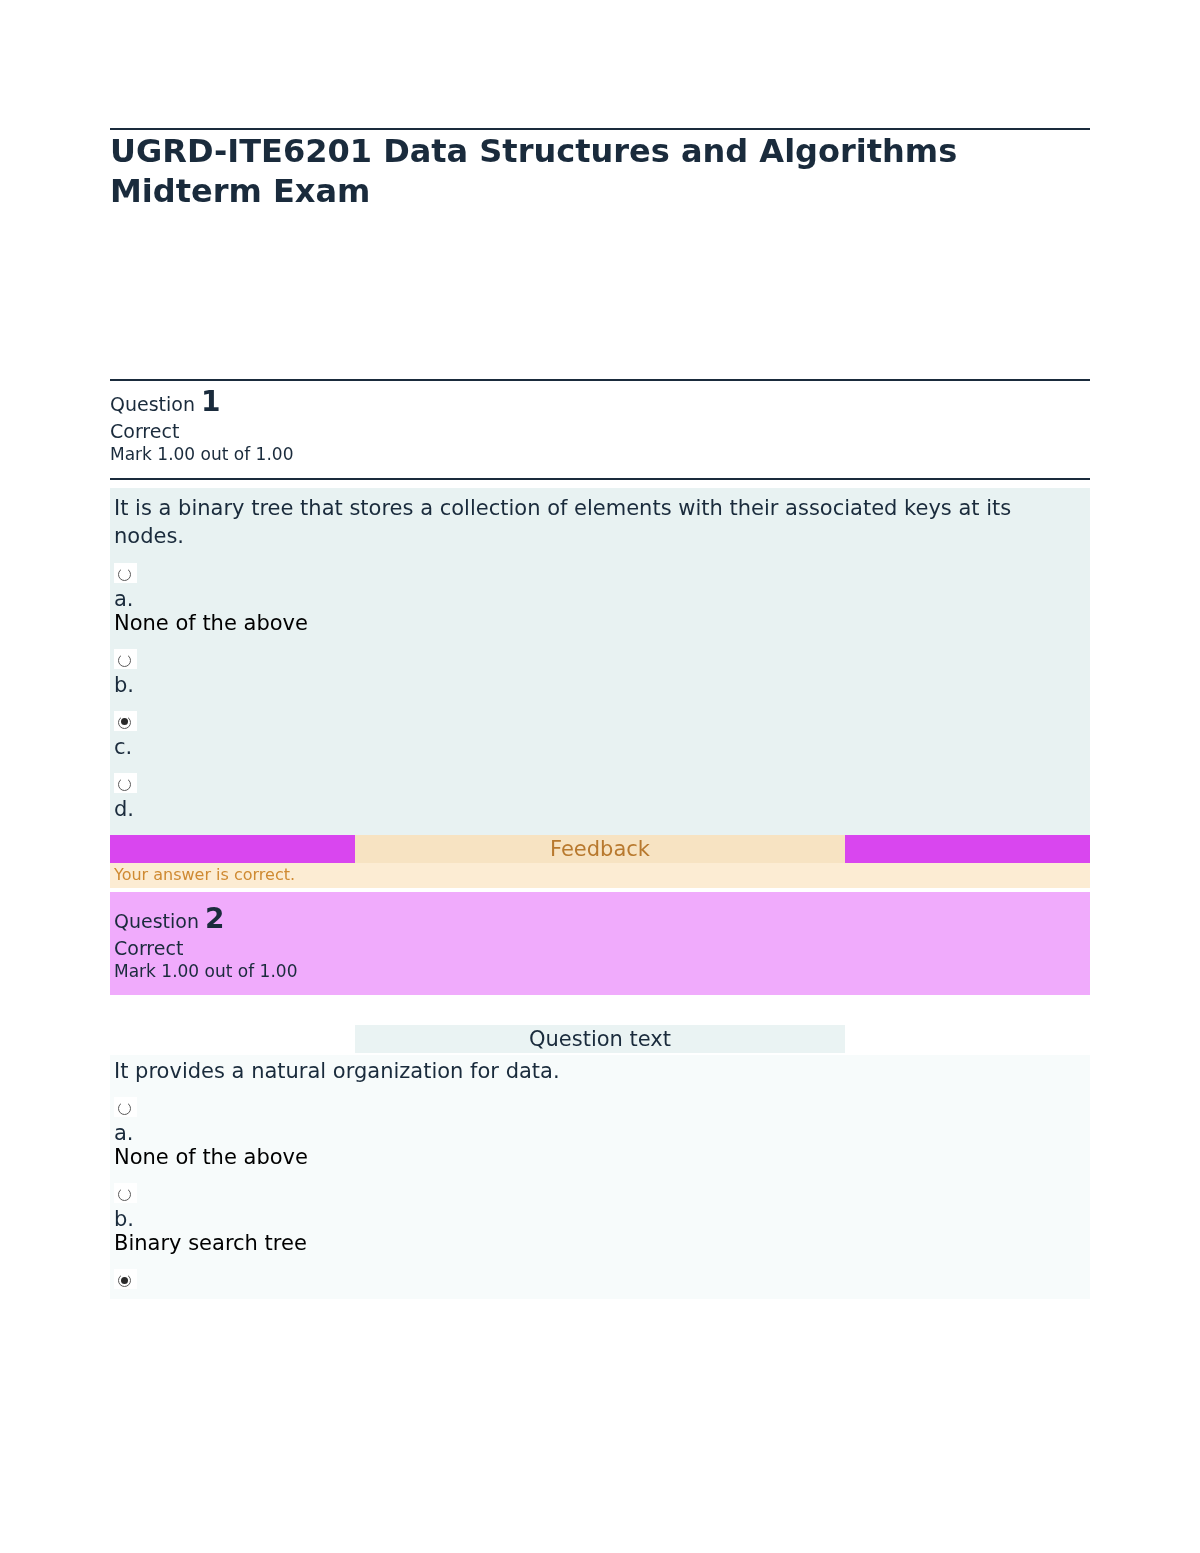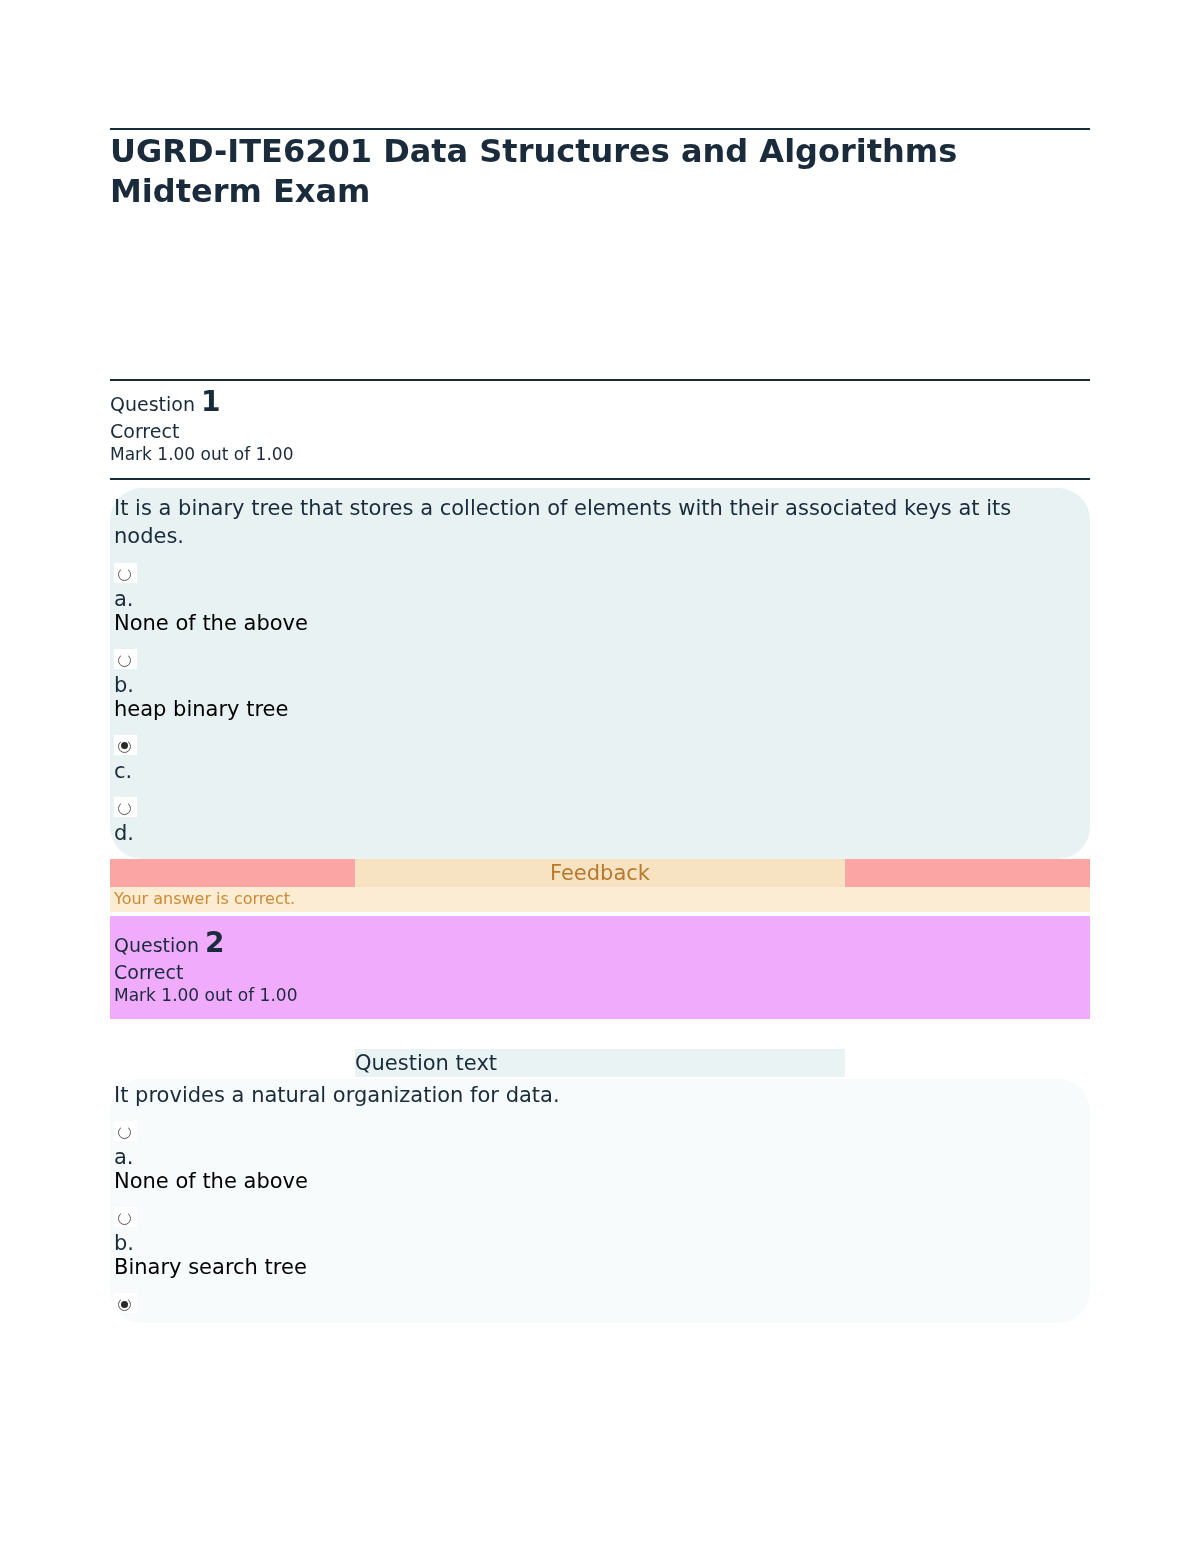--- a/index.html
+++ b/index.html
@@ -30,21 +30,20 @@
   }
   .q-line { font-size: 19px; }
   .q-num { font-size: 28px; font-weight: 700; vertical-align: baseline; }
   .q-status { font-size: 19px; margin-top: 2px; }
   .q-mark { font-size: 17px; margin-top: 2px; margin-bottom: 8px; }
   .hr-thin { border-top: 2px solid #1a2b3c; }
   .q-body {
     background: #e8f2f2;
     padding: 6px 4px 10px 4px;
     margin-top: 8px;
-    border-radius: 32px;
   }
   .q-body.alt { background: #f7fbfb; }
   .q-body .prompt {
     font-size: 21px;
     line-height: 1.35;
     margin-bottom: 12px;
     color: #1a2b3c;
   }
   .opt {
     margin-bottom: 14px;
@@ -87,21 +86,21 @@
   .opt-letter {
     font-size: 21px;
     margin-top: 4px;
     color: #1a2b3c;
   }
   .opt-text {
     font-size: 21px;
     color: #000000;
   }
   .feedback-band {
-    background: #fca5a5;
+    background: #d946ef;
     margin-top: 0;
   }
   .feedback-title {
     text-align: center;
     font-size: 21px;
     color: #b8792e;
     background: #f7e3c2;
     width: 50%;
     margin: 0 auto;
     padding: 2px 0;
@@ -114,21 +113,21 @@
   }
   .q2-wrap {
     background: #f0abfc;
     padding: 10px 4px 0 4px;
     margin-top: 4px;
   }
   .qtext-heading {
     background: #eaf3f3;
     width: 50%;
     margin: 0 auto 2px auto;
-    text-align: left;
+    text-align: center;
     font-size: 21px;
     color: #1a2b3c;
     padding: 2px 0;
   }
 </style>
 </head>
 <body>
 
 <div class="page">
 
@@ -159,21 +158,20 @@
       </span>
       <div class="opt-letter">a.</div>
       <div class="opt-text">None of the above</div>
     </div>
 
     <div class="opt">
       <span class="radio-box">
         <span class="radio"></span>
       </span>
       <div class="opt-letter">b.</div>
-      <div class="opt-text">heap binary tree</div>
     </div>
 
     <div class="opt">
       <span class="radio-box">
         <span class="radio selected"></span>
       </span>
       <div class="opt-letter">c.</div>
     </div>
 
     <div class="opt" style="margin-bottom:4px;">

